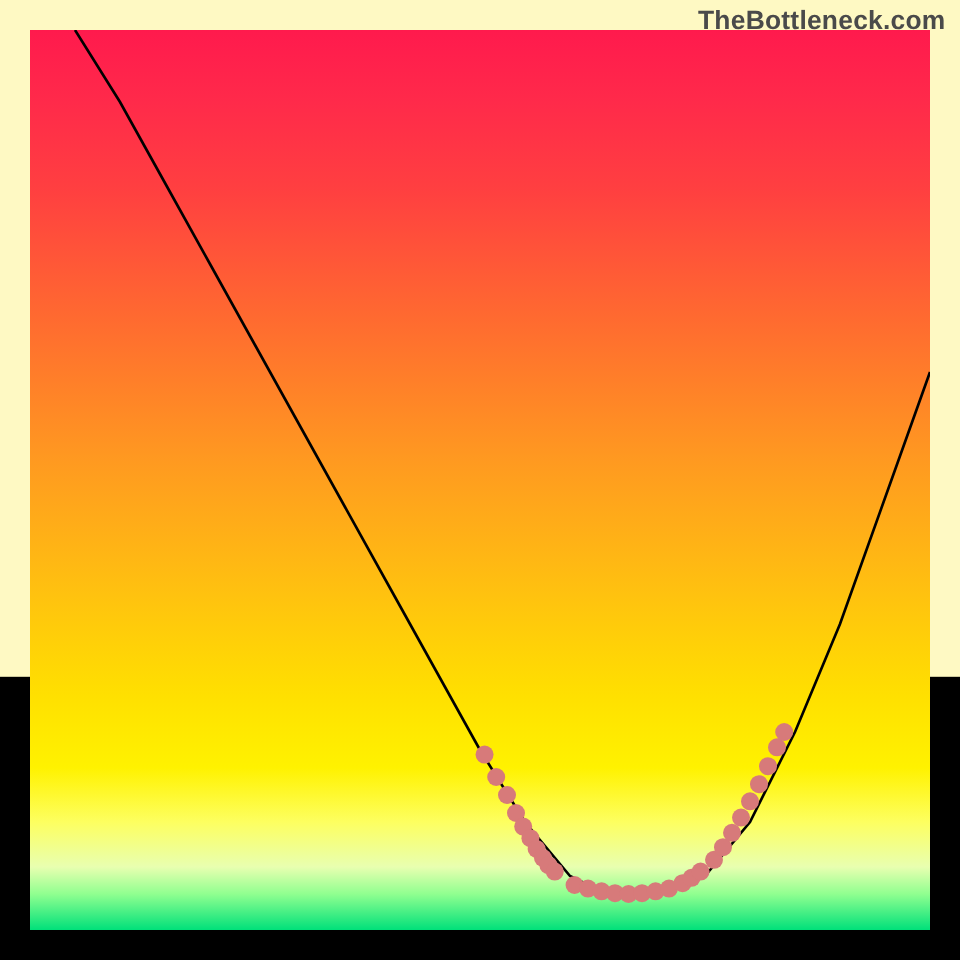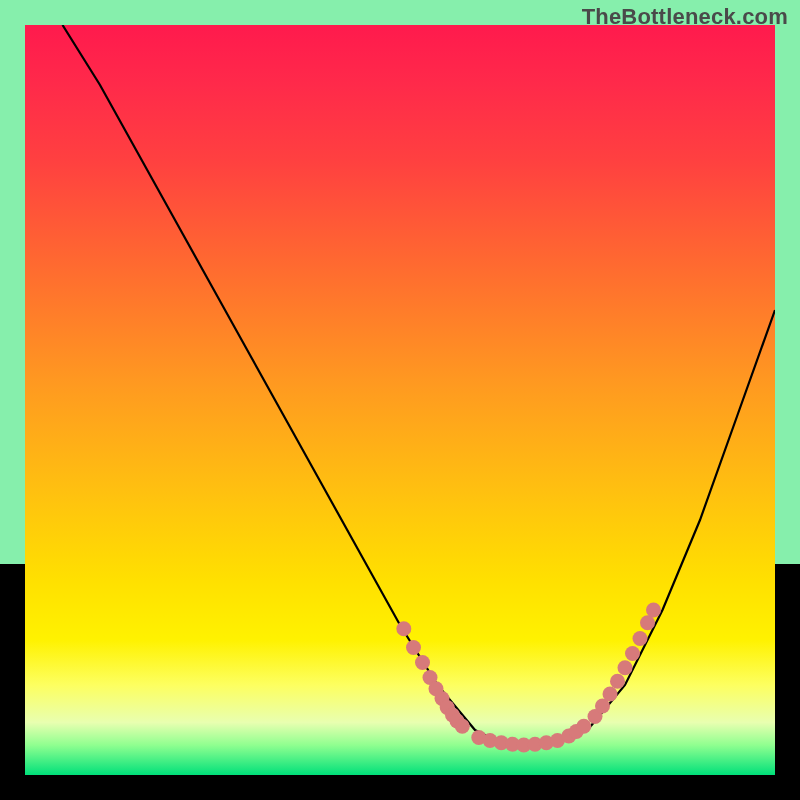--- a/index.html
+++ b/index.html
@@ -9,21 +9,21 @@
     height: 800px;
     background: #000;
     overflow: hidden;
   }
   .frame {
     position: absolute;
     left: 0;
     top: 0;
     width: 800px;
     height: 564px;
-    background: #86efac;
+    background: #fef9c3;
   }
   .plot {
     position: absolute;
     left: 25px;
     top: 25px;
     width: 750px;
     height: 750px;
     background: linear-gradient(to bottom,
       #ff1a4d 0%,
       #ff2a4a 8%,

